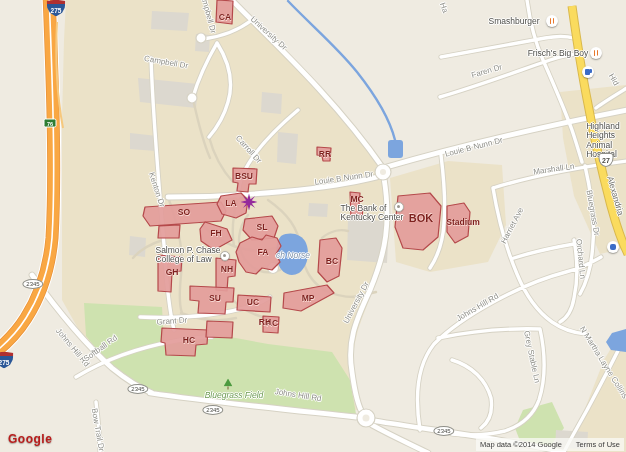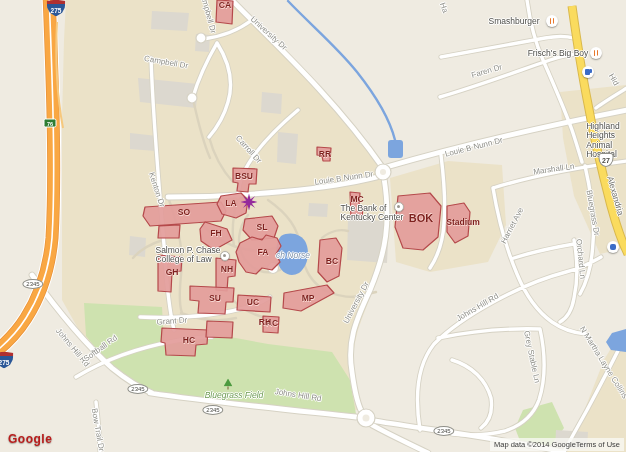--- a/index.html
+++ b/index.html
@@ -54,21 +54,21 @@
        background:#4C9A3F;clip-path:polygon(50% 0,100% 100%,0 100%);}
   .icon.tree::after{content:"";position:absolute;left:3.7px;bottom:0;width:1.6px;height:3.5px;background:#7A5C36;}
   .icon.star{width:17px;height:17px;background:var(--star-purple);
        clip-path:polygon(50% 0%,59% 34%,86% 14%,66% 41%,100% 50%,66% 59%,86% 86%,59% 66%,50% 100%,41% 66%,14% 86%,34% 59%,0% 50%,34% 41%,14% 14%,41% 34%);}
   .icon.dot{width:8px;height:8px;background:#fff;border:1px solid #B5B2AA;border-radius:50%;
        box-shadow:0 .5px 1px rgba(0,0,0,.25);}
   .icon.dot::after{content:"";position:absolute;left:2.4px;top:2.4px;width:3px;height:3px;
        background:#9A978F;border-radius:50%;}
   #google-logo{position:absolute;left:8px;bottom:6px;font-size:12px;font-weight:bold;letter-spacing:.5px;
        color:#b91c1c;text-shadow:0 1px 1px rgba(125,122,112,.55),0 0 2px rgba(125,122,112,.35);}
-  #attribution{position:absolute;right:2px;bottom:1px;display:flex;gap:0;align-items:center;
+  #attribution{position:absolute;right:2px;bottom:1px;display:flex;gap:14px;align-items:center;
        font-size:7.5px;color:#3C3C3C;background:rgba(250,249,245,.75);padding:2px 4px;}
   
   .base{fill:var(--outside);}
   .t-campus{fill:var(--campus);}
   .t-green{fill:var(--park-green);}
   .t-bldg{fill:var(--gray-bldg);}
   .minor{stroke:var(--minor-path);stroke-width:2.4;fill:none;stroke-linecap:round;}
   .case{stroke:var(--road-casing);fill:none;stroke-linecap:round;stroke-linejoin:round;}
   .road{stroke:#fff;fill:none;stroke-linecap:round;stroke-linejoin:round;}
   .circ-case{fill:#fff;stroke:var(--road-casing);stroke-width:1.2;}
@@ -209,21 +209,21 @@
       <div class="lbl water" style="left: 293px; top: 256px; transform: translate(-50%, -50%);">ch Norse</div>
       <div class="lbl park" style="left: 234px; top: 396px; transform: translate(-50%, -50%);">Bluegrass Field</div>
       <div class="lbl poi" style="left: 514px; top: 22px; transform: translate(-50%, -50%);">Smashburger</div>
       <div class="lbl poi" style="left: 558px; top: 54px; transform: translate(-50%, -50%);">Frisch's Big Boy</div>
       <div class="lbl poi" style="left: 372px; top: 213px; transform: translate(-50%, -50%);">The Bank of
 Kentucky Center</div>
       <div class="lbl poi" style="left: 188px; top: 255px; transform: translate(-50%, -50%);">Salmon P. Chase
 College of Law</div>
       <div class="lbl poi" style="left: 603px; top: 141px; transform: translate(-50%, -50%);">Highland Heights
 Animal Hospital</div>
-      <div class="lbl bldg" style="left: 225px; top: 6px; transform: translate(-50%, -50%);">CA</div>
+      <div class="lbl bldg" style="left: 225px; top: 18px; transform: translate(-50%, -50%);">CA</div>
       <div class="lbl bldg" style="left: 244px; top: 177px; transform: translate(-50%, -50%);">BSU</div>
       <div class="lbl bldg" style="left: 325px; top: 155px; transform: translate(-50%, -50%);">RR</div>
       <div class="lbl bldg" style="left: 184px; top: 213px; transform: translate(-50%, -50%);">SO</div>
       <div class="lbl bldg" style="left: 231px; top: 204px; transform: translate(-50%, -50%);">LA</div>
       <div class="lbl bldg" style="left: 216px; top: 234px; transform: translate(-50%, -50%);">FH</div>
       <div class="lbl bldg" style="left: 262px; top: 228px; transform: translate(-50%, -50%);">SL</div>
       <div class="lbl bldg" style="left: 263px; top: 253px; transform: translate(-50%, -50%);">FA</div>
       <div class="lbl bldg" style="left: 227px; top: 270px; transform: translate(-50%, -50%);">NH</div>
       <div class="lbl bldg" style="left: 172px; top: 273px; transform: translate(-50%, -50%);">GH</div>
       <div class="lbl bldg" style="left: 357px; top: 200px; transform: translate(-50%, -50%);">MC</div>

